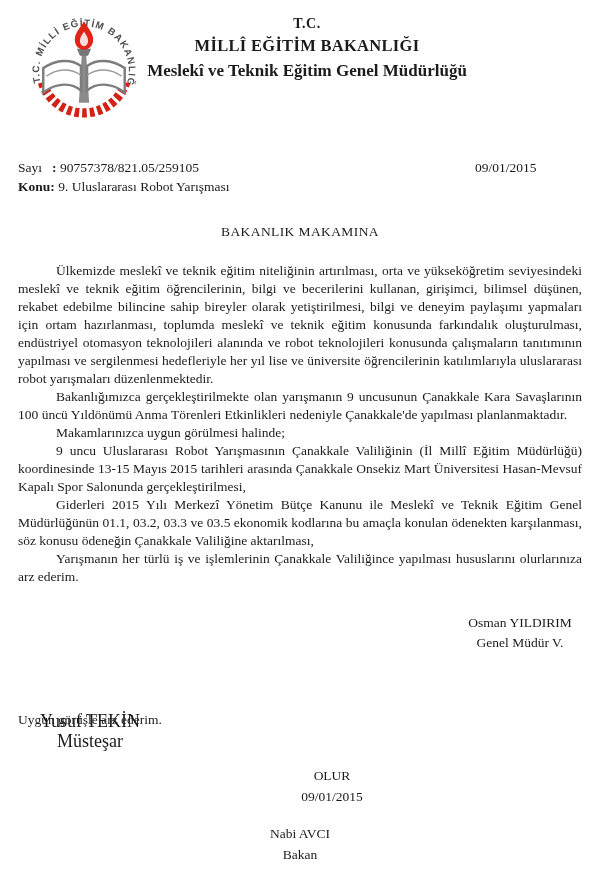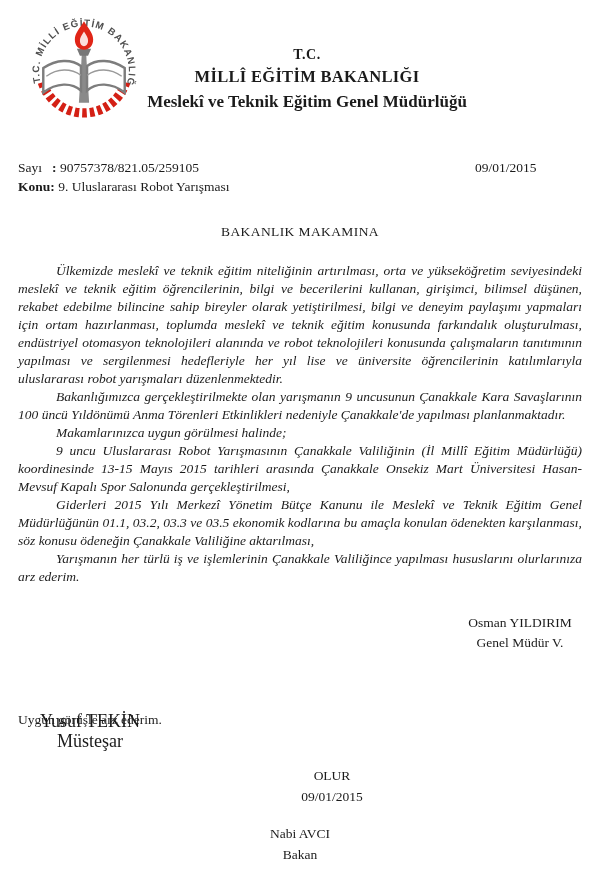--- a/index.html
+++ b/index.html
@@ -8,36 +8,36 @@
     width:600px; height:873px;
     margin:0 auto;
     background:#ffffff;
     font-family:"Liberation Serif", serif;
     color:#1b1b1b;
     overflow:hidden;
   }
 
   
   .logo { position:absolute; left:28px; top:6px; width:112px; height:114px; }
-  .header-text { padding-top:16px; margin-left:14px; text-align:center;margin-top:31px; }
+  .header-text { padding-top:16px; margin-left:14px; text-align:center; }
   .header-tc        { font-size:14px;   font-weight:bold; letter-spacing:0.5px; }
   .header-ministry  { font-size:16.5px; font-weight:bold; margin-top:4px; letter-spacing:0.3px; }
   .header-dept      { font-size:17px; font-weight:bold; margin-top:5px; }
 
   
   .meta { position:absolute; top:158px; left:18px; right:18px; font-size:13.5px; line-height:19px; }
   .meta b { font-weight:bold; }
   .meta .lbl-num { display:inline-block; width:34px; font-weight:normal; }
   .meta-date { position:absolute; left:457px; top:0; font-weight:normal; }
 
   
   .salutation { position:absolute; top:224px; left:0; width:100%; text-align:center; font-size:13.5px; letter-spacing:0.4px; }
 
   
-  .body { position:absolute; top:262px; left:18px; right:18px; font-size:13.5px; line-height:18px; text-align:justify;font-style:italic; }
+  .body { position:absolute; top:262px; left:18px; right:18px; font-size:13.5px; line-height:18px; text-align:justify; }
   .body p { margin:0; text-indent:38px; }
 
   
   .sign-right  { position:absolute; top:613px; left:440px; width:160px; text-align:center; font-size:13.5px; line-height:20px; }
   .approval    { position:absolute; top:712px; left:18px;  font-size:13.5px; }
   .sign-left   { position:absolute; top:711px; left:20px; width:140px; text-align:center; font-size:18px; line-height:20px; }
   .olur-block  { position:absolute; top:765px; left:0; width:100%; text-align:center; font-size:13.5px; line-height:21px;padding-left:32px; }
   .sign-center { position:absolute; top:823px; left:0; width:100%; text-align:center; font-size:13.5px; line-height:21px; }
 </style>
 </head>

